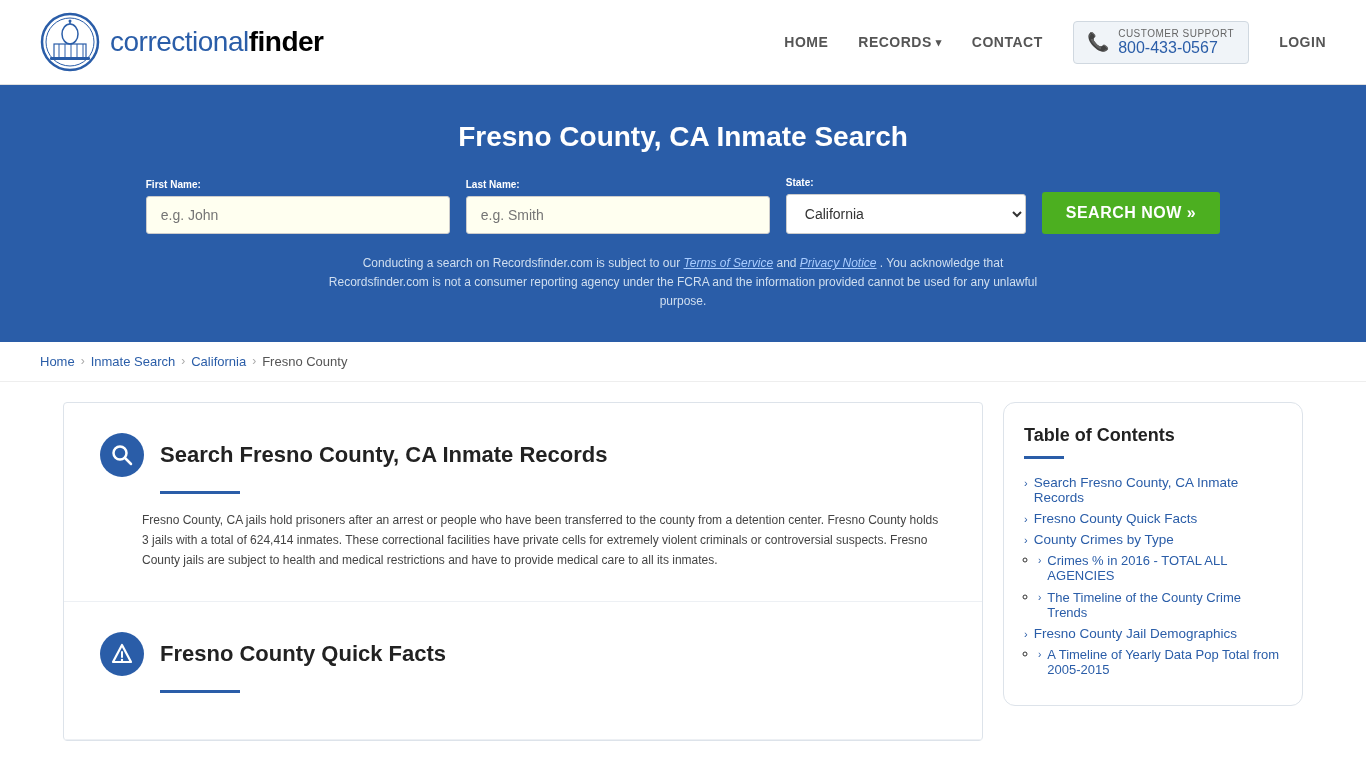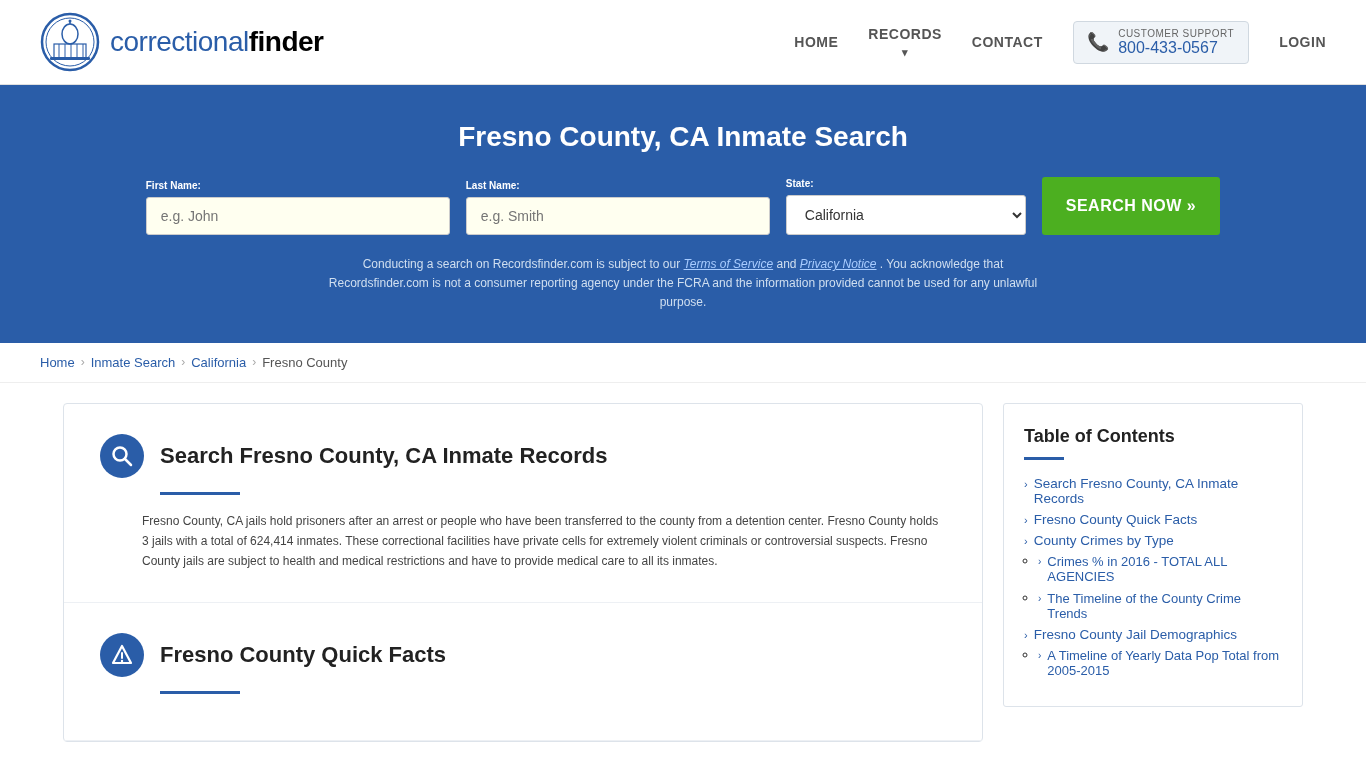--- a/index.html
+++ b/index.html
@@ -44,21 +44,20 @@
       font-weight: 600;
       color: #555;
       text-decoration: none;
       cursor: pointer;
       letter-spacing: 0.5px;
     }
     .nav-records {
       display: flex;
       align-items: center;
       gap: 4px;
-      flex-direction: column;
     }
     .support-box {
       display: flex;
       align-items: center;
       gap: 8px;
       background: #f0f4f8;
       border: 1px solid #d0d8e0;
       border-radius: 4px;
       padding: 6px 14px;
     }
@@ -129,21 +128,21 @@
     .search-btn {
       background: #4caf20;
       color: #fff;
       font-size: 16px;
       font-weight: 700;
       padding: 10px 24px;
       border: none;
       border-radius: 3px;
       cursor: pointer;
       letter-spacing: 0.5px;
-      height: 58px;
+      height: 42px;
     }
     .disclaimer {
       color: #d0dff0;
       font-size: 12px;
       line-height: 1.6;
       max-width: 740px;
       margin: 0 auto;
     }
     .disclaimer a { color: #a8ccff; text-decoration: underline; font-style: italic; }
 
@@ -221,21 +220,21 @@
       margin-left: 42px;
     }
 
     
     .sidebar {
       width: 300px;
       flex-shrink: 0;
     }
     .toc {
       border: 1px solid #dde3ea;
-      border-radius: 3px;
+      border-radius: 12px;
       padding: 22px 20px;
       background: #fff;
     }
     .toc-title {
       font-size: 18px;
       font-weight: 700;
       color: #222;
       margin-bottom: 10px;
     }
     .toc-divider {

